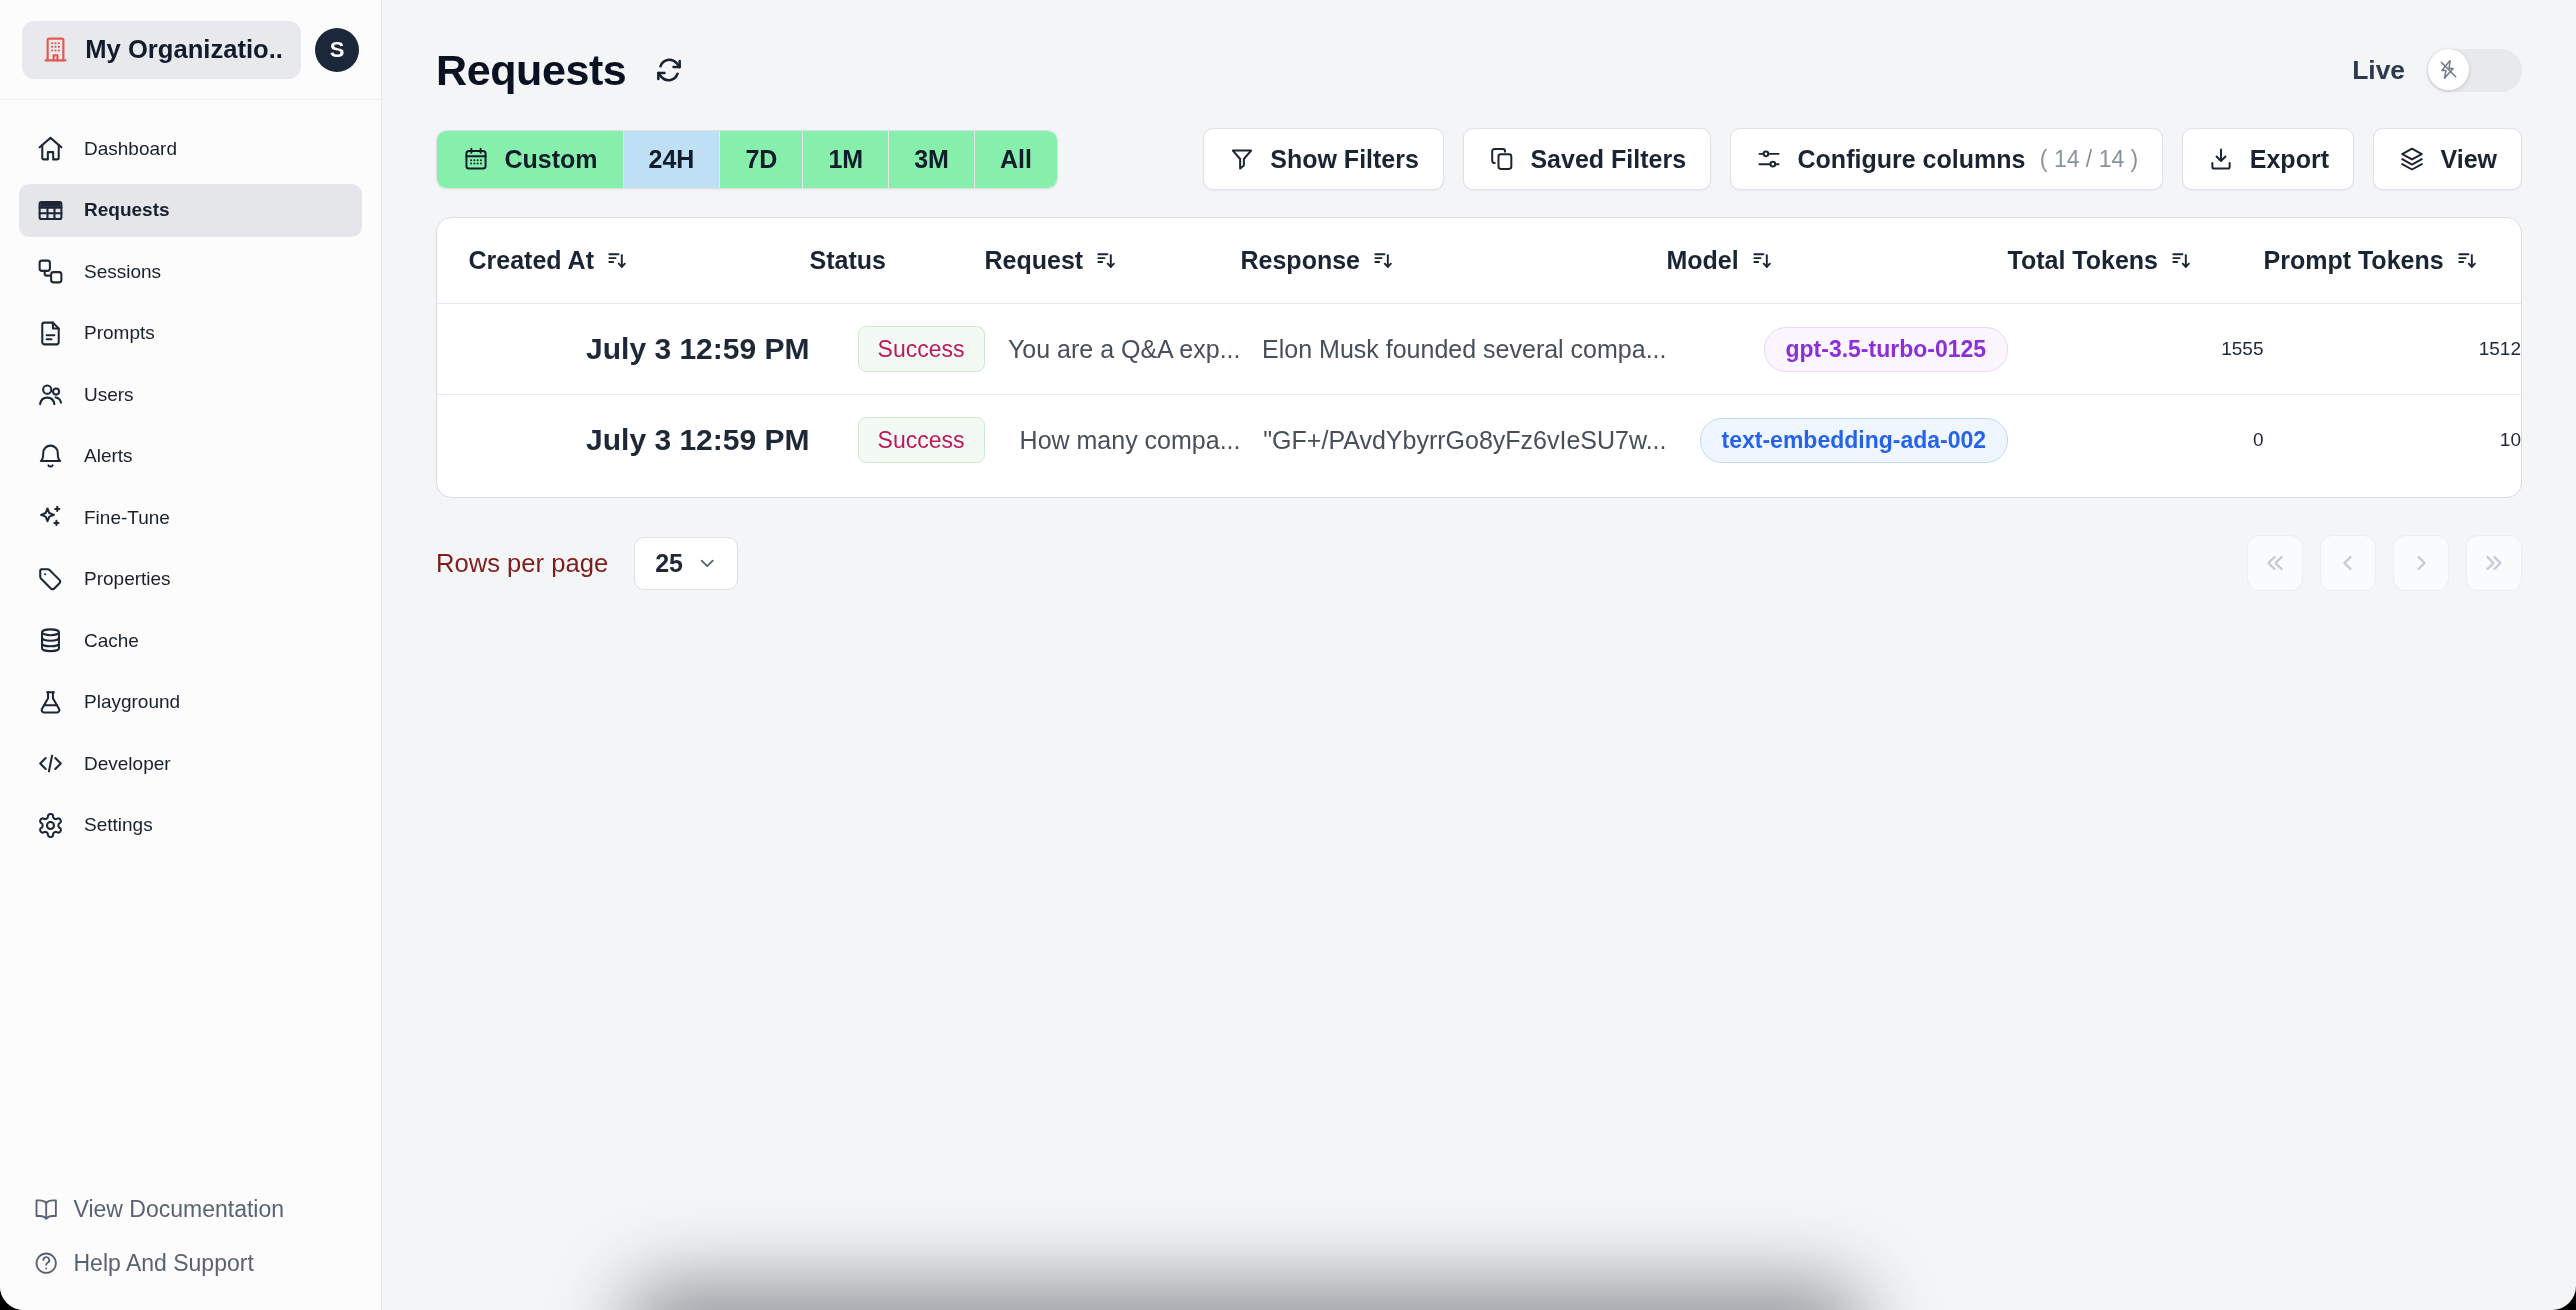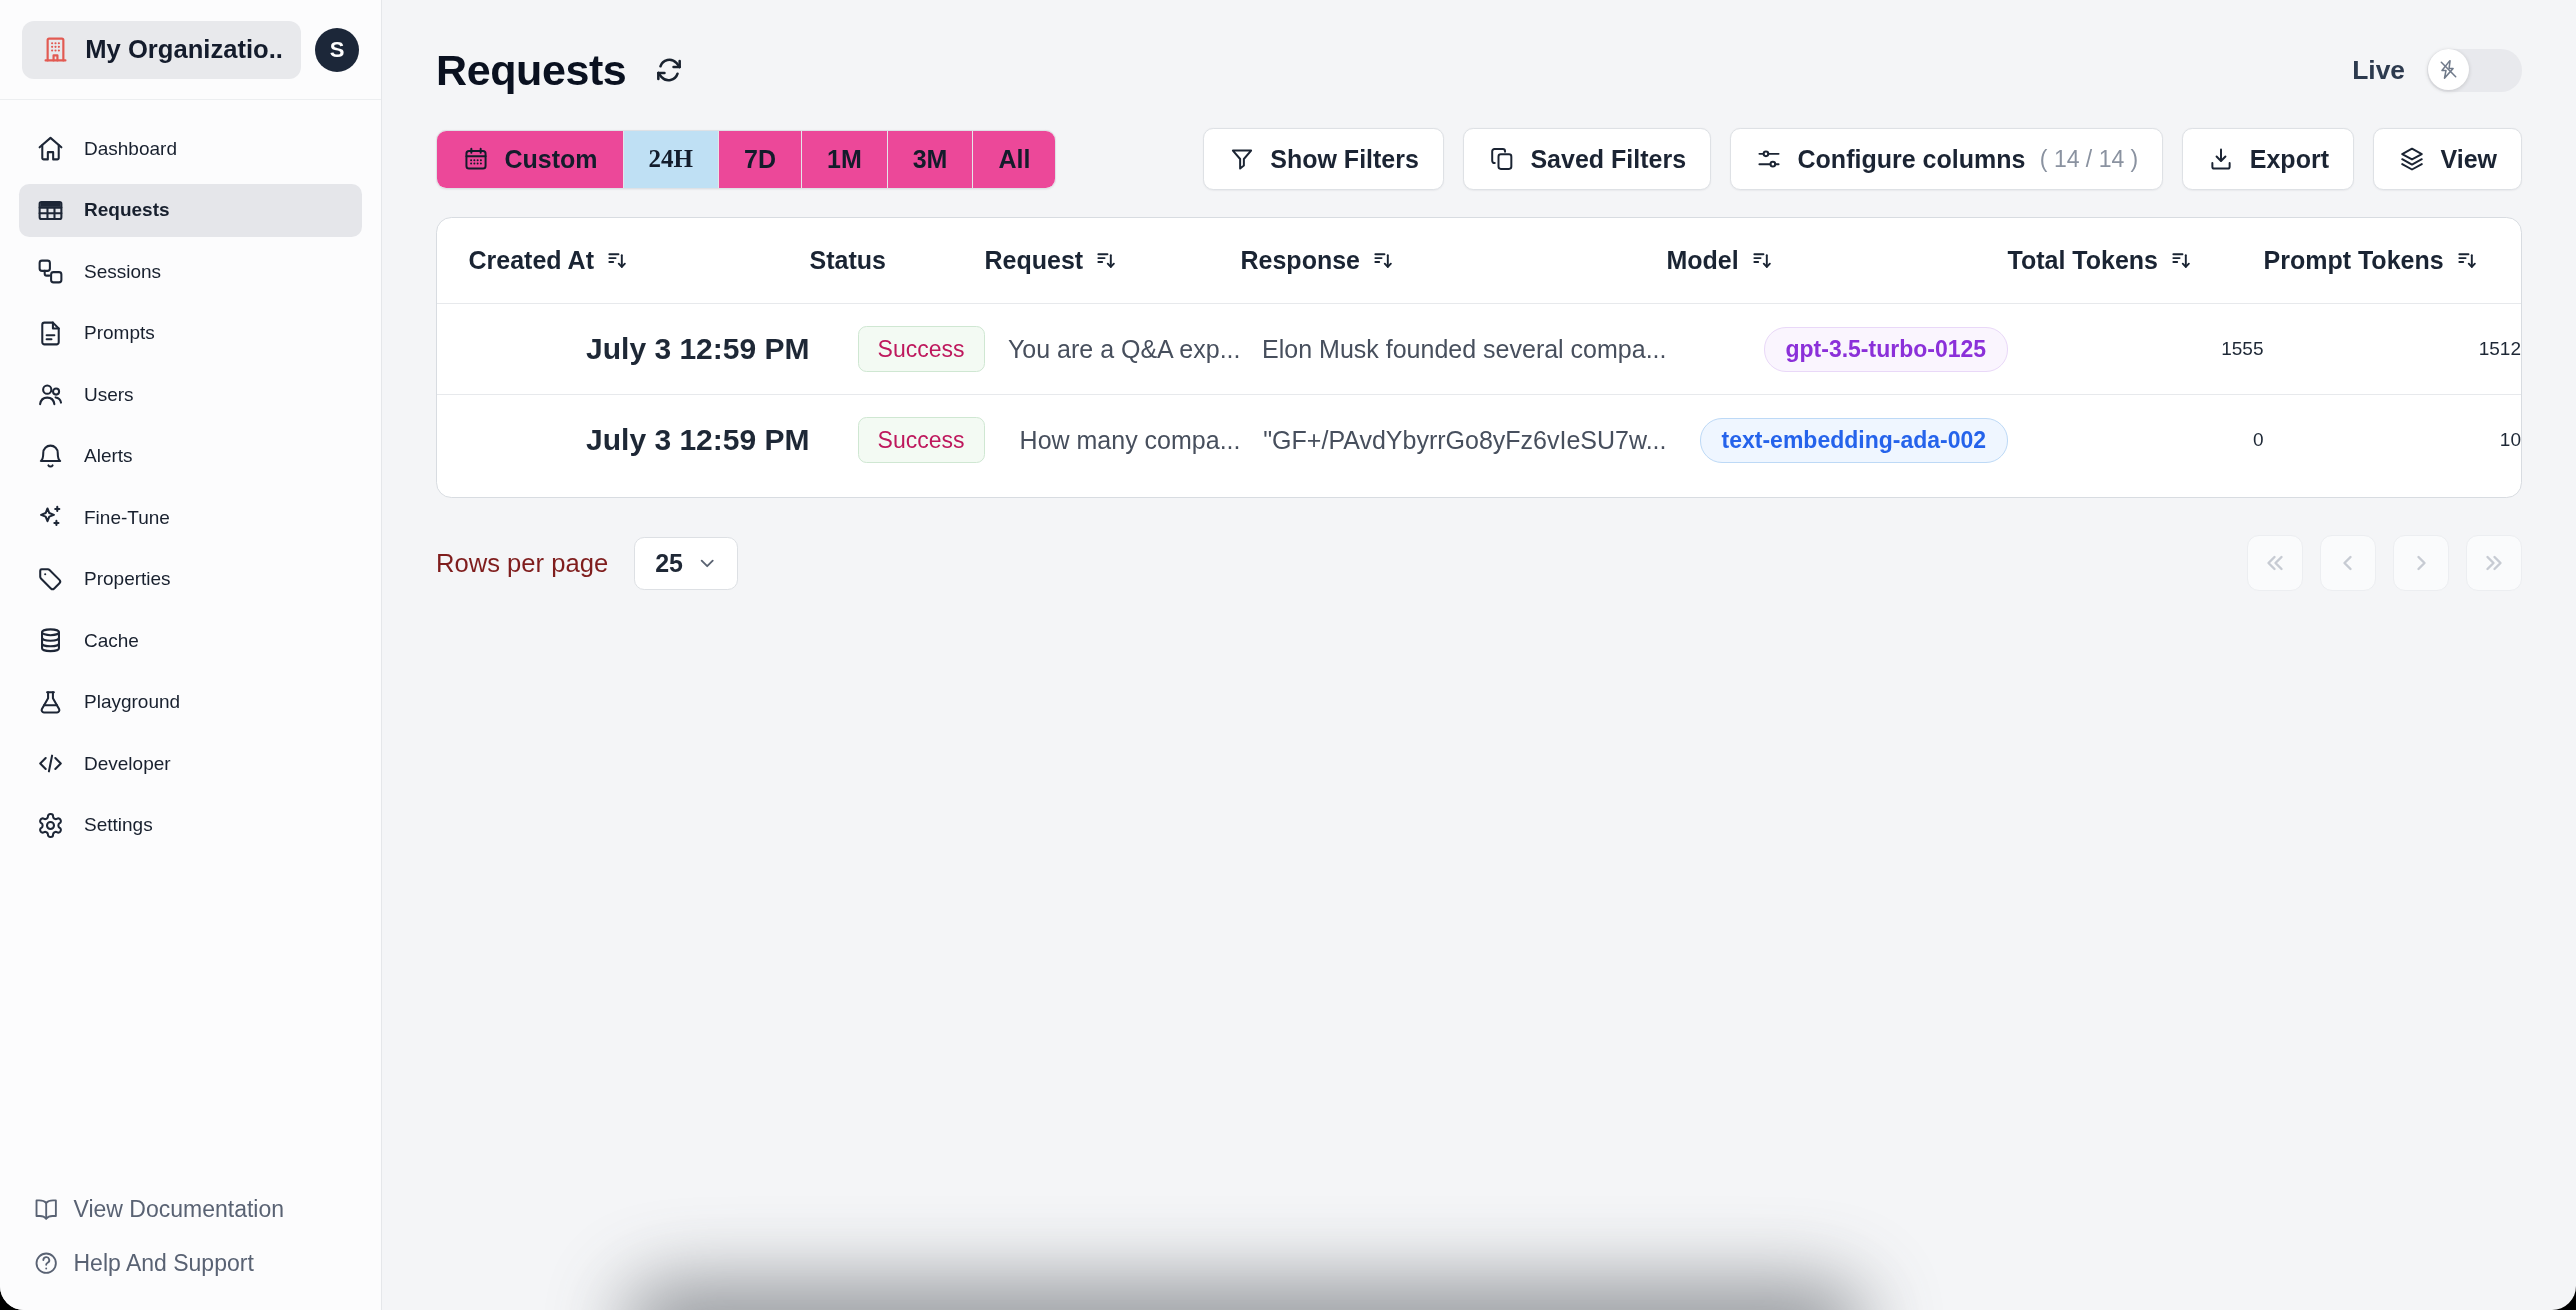--- a/index.html
+++ b/index.html
@@ -33,23 +33,23 @@
   .main-header{margin-top:36px;height:68px;display:flex;align-items:center;}
   .page-title{font-size:43px;font-weight:700;color:#0a1120;letter-spacing:-0.4px;}
   .refresh-btn{margin-left:27px;background:none;border:none;color:#19222f;cursor:pointer;padding:0;}
   .live-wrap{margin-left:auto;display:flex;align-items:center;gap:22px;}
   .live-label{font-size:26.4px;font-weight:700;color:#2c3a4e;}
   .toggle{width:95px;height:43px;border-radius:21px;background:#e8e9ed;position:relative;cursor:pointer;}
   .knob{position:absolute;left:0.9px;top:0.9px;width:41px;height:41px;border-radius:50%;background:#fff;box-shadow:0 0.9px 4.3px rgba(0,0,0,.16);display:flex;align-items:center;justify-content:center;color:#707a8a;}
 
   .toolbar{margin-top:24px;display:flex;align-items:center;}
   .time-seg{display:flex;height:57px;background:#fff;border:0.9px solid #dee1e5;border-radius:10.2px;overflow:hidden;box-shadow:0 0.9px 1.7px rgba(16,24,40,.05);}
-  .seg{display:flex;align-items:center;justify-content:center;padding:0 25px;font-size:25px;font-weight:600;color:#131c2b;background:#ec4899;border:none;border-right:0.9px solid #e4e6e9;cursor:pointer;gap:14.5px;}
+  .seg{display:flex;align-items:center;justify-content:center;padding:0 25px;font-size:25px;font-weight:600;color:#131c2b;background:#86efac;border:none;border-right:0.9px solid #e4e6e9;cursor:pointer;gap:14.5px;}
   .seg:last-child{border-right:none;}
-  .seg.selected{background:#bfe0f4;font-family:Liberation Serif, serif;}
+  .seg.selected{background:#bfe0f4;}
   .toolbar-actions{margin-left:auto;display:flex;gap:19px;}
   .tbtn{height:62px;display:flex;align-items:center;gap:14.5px;padding:0 24px;background:#fff;border:0.9px solid #dee1e5;border-radius:10.2px;font:600 25px "Liberation Sans","DejaVu Sans",sans-serif;color:#1b2433;box-shadow:0 0.9px 1.7px rgba(16,24,40,.05);cursor:pointer;}
   .tbtn .count{color:#8a92a0;font-weight:500;font-size:23px;}
 
   
   .table-card{margin-top:27px;background:#fff;border:0.9px solid #d8dce1;border-radius:15.3px;overflow:hidden;padding-bottom:12px;}
   .trow{display:grid;grid-template-columns:341px 175px 256px 426px 341px 256px 1fr;align-items:center;padding-left:31.5px;text-align:right;}
   .thead{height:85px;}
   .th{display:flex;align-items:center;gap:12px;font-size:25px;font-weight:700;color:#1a2433;cursor:pointer;}
   .th .sort{color:#1a2433;}

